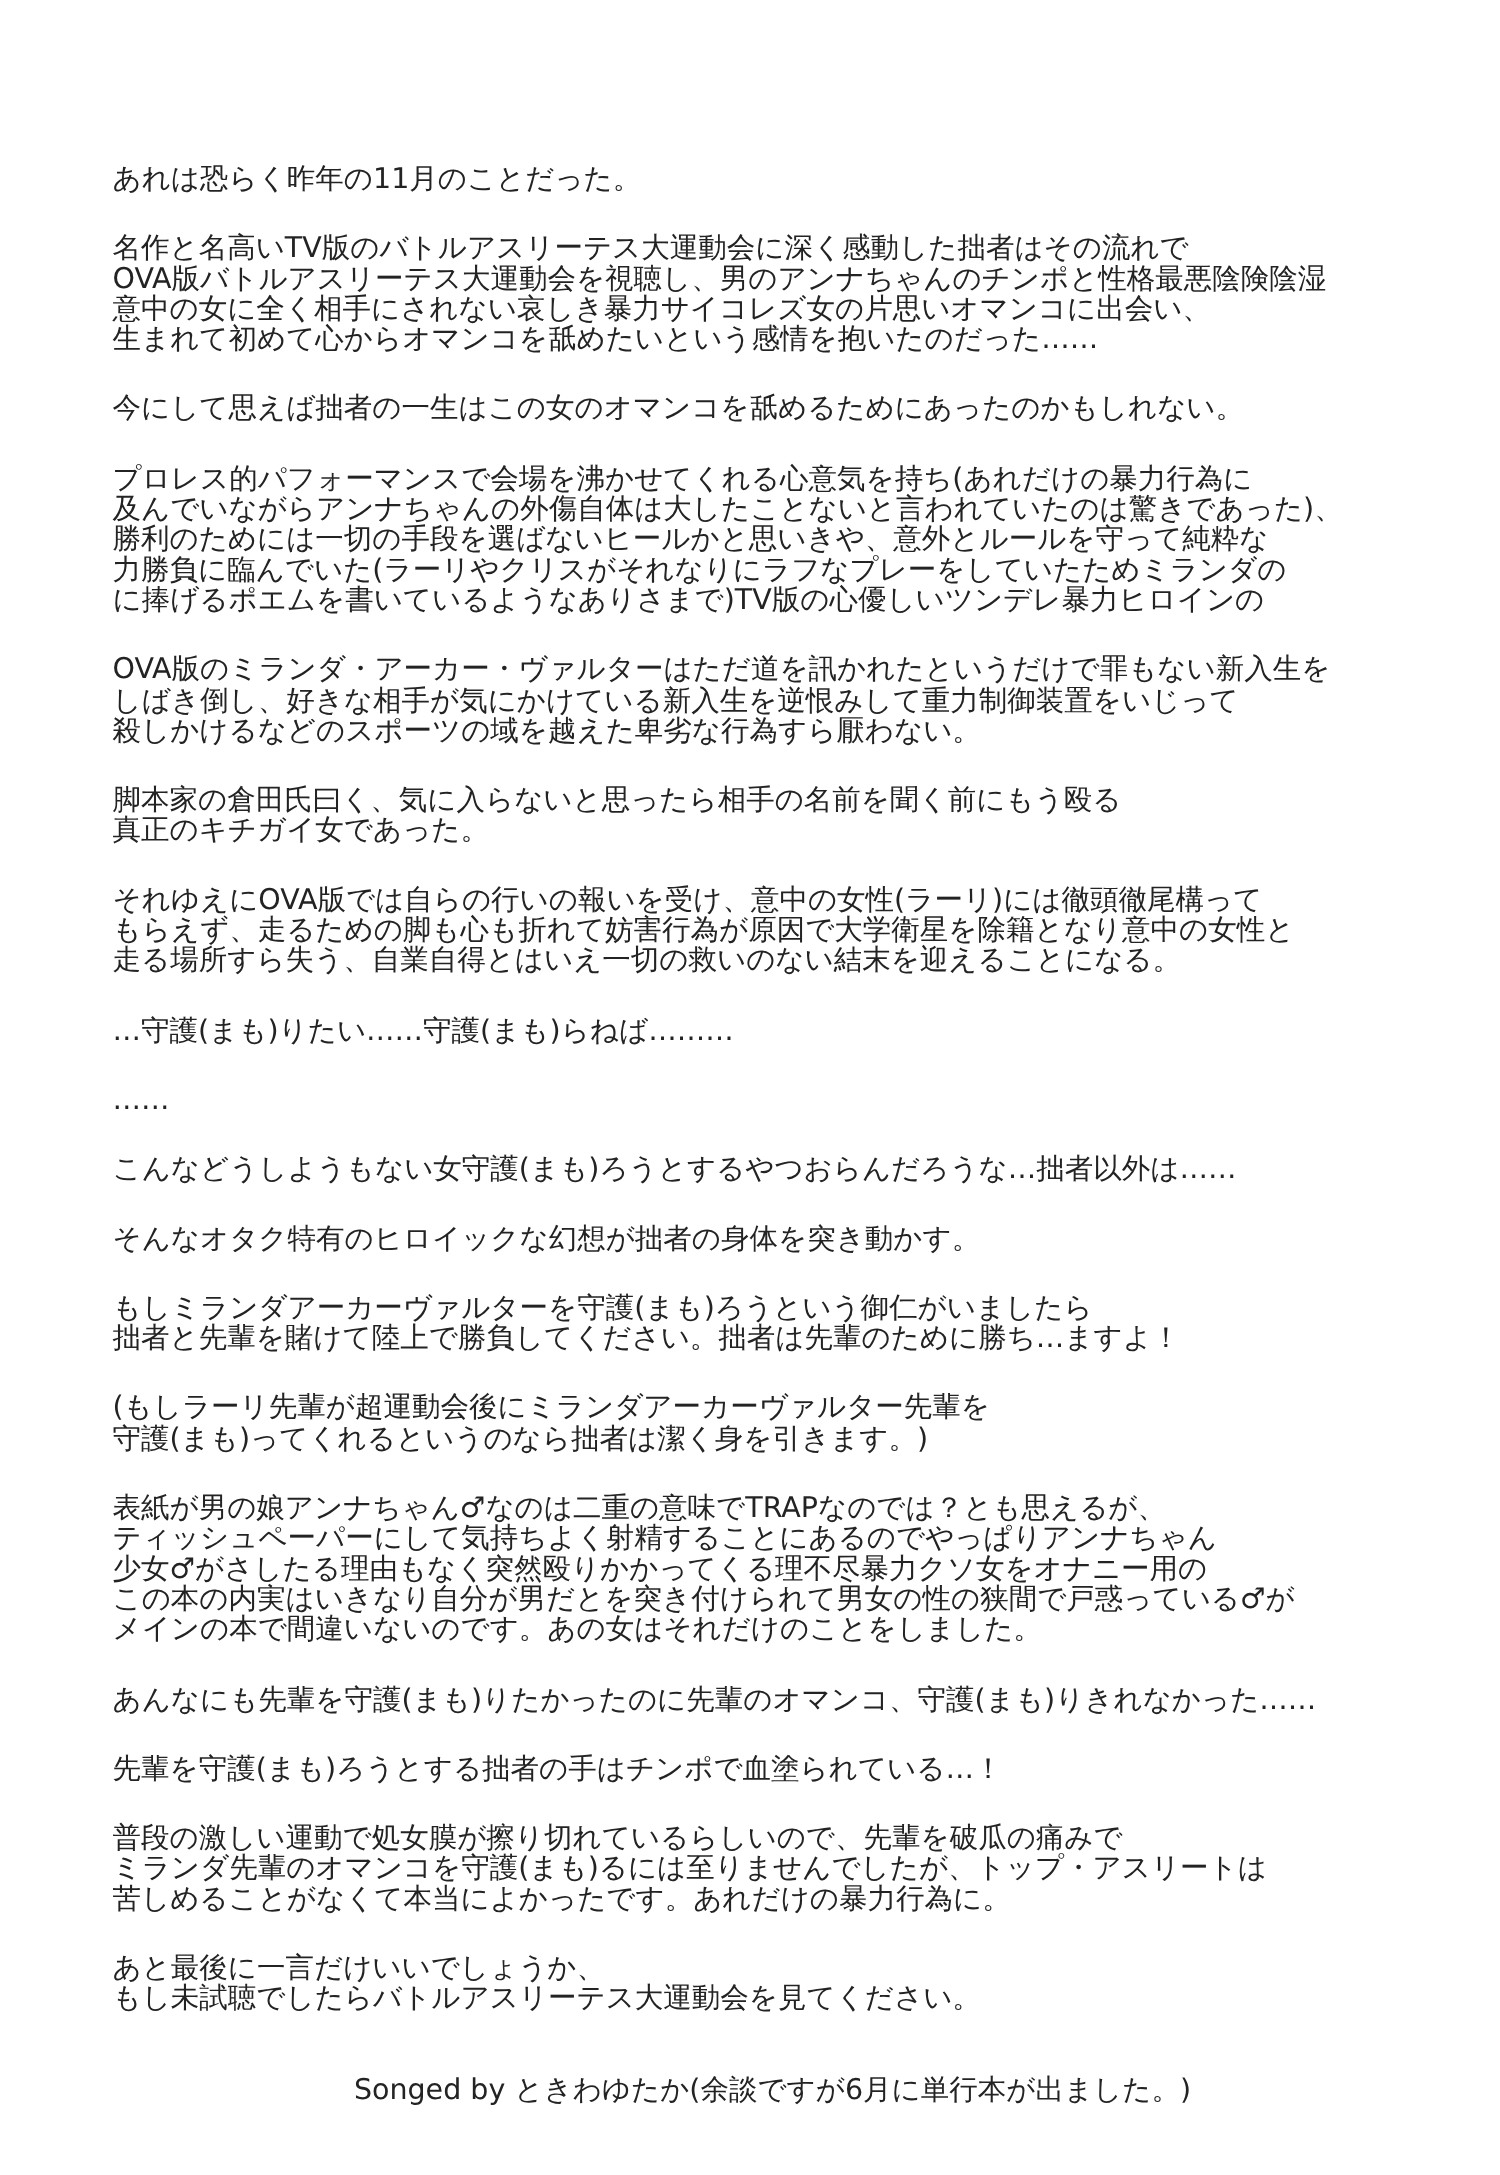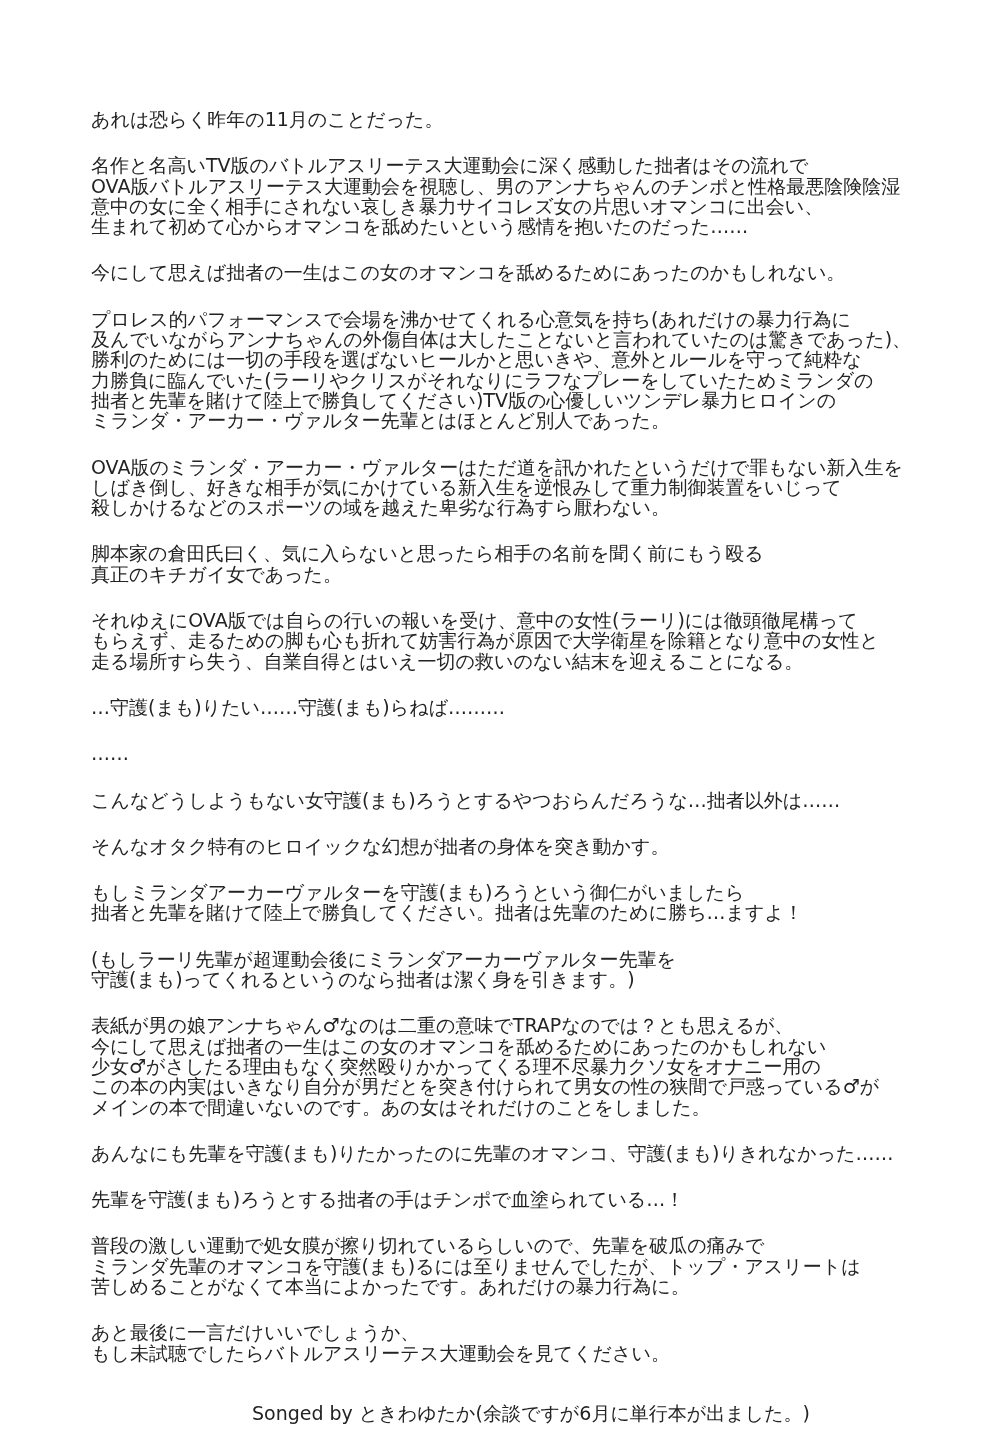--- a/index.html
+++ b/index.html
@@ -10,21 +10,21 @@
   .page {
     position: relative;
     width: 1000px;
     height: 1450px;
     background: #ffffff;
     overflow: hidden;
     font-family: "DejaVu Sans", "Liberation Sans", sans-serif;
   }
   .text-block {
     position: absolute;
-    left: 91px;
+    left: 75px;
     top: 109px;
     width: 880px;
     font-size: 19px;
     line-height: 20.3px;
     color: #232323;
     letter-spacing: 0;
   }
   .para + .para {
     margin-top: 26px;
   }
@@ -54,22 +54,21 @@
           <div class="line">生まれて初めて心からオマンコを舐めたいという感情を抱いたのだった……</div>
         </div>
         <div class="para">
           <div class="line">今にして思えば拙者の一生はこの女のオマンコを舐めるためにあったのかもしれない。</div>
         </div>
         <div class="para">
           <div class="line">プロレス的パフォーマンスで会場を沸かせてくれる心意気を持ち(あれだけの暴力行為に</div>
           <div class="line">及んでいながらアンナちゃんの外傷自体は大したことないと言われていたのは驚きであった)、</div>
           <div class="line">勝利のためには一切の手段を選ばないヒールかと思いきや、意外とルールを守って純粋な</div>
           <div class="line">力勝負に臨んでいた(ラーリやクリスがそれなりにラフなプレーをしていたためミランダの</div>
-          <div class="line">拙者と先輩を賭けて陸上で勝負してください)TV版の心優しいツンデレ暴力ヒロインの</div>
-          <div class="line">ミランダ・アーカー・ヴァルター先輩とはほとんど別人であった。</div>
+          <div class="line">に捧げるポエムを書いているようなありさまで)TV版の心優しいツンデレ暴力ヒロインの</div>
         </div>
         <div class="para">
           <div class="line">OVA版のミランダ・アーカー・ヴァルターはただ道を訊かれたというだけで罪もない新入生を</div>
           <div class="line">しばき倒し、好きな相手が気にかけている新入生を逆恨みして重力制御装置をいじって</div>
           <div class="line">殺しかけるなどのスポーツの域を越えた卑劣な行為すら厭わない。</div>
         </div>
         <div class="para">
           <div class="line">脚本家の倉田氏曰く、気に入らないと思ったら相手の名前を聞く前にもう殴る</div>
           <div class="line">真正のキチガイ女であった。</div>
         </div>
@@ -93,21 +92,21 @@
         <div class="para">
           <div class="line">もしミランダアーカーヴァルターを守護(まも)ろうという御仁がいましたら</div>
           <div class="line">拙者と先輩を賭けて陸上で勝負してください。拙者は先輩のために勝ち…ますよ！</div>
         </div>
         <div class="para">
           <div class="line">(もしラーリ先輩が超運動会後にミランダアーカーヴァルター先輩を</div>
           <div class="line">守護(まも)ってくれるというのなら拙者は潔く身を引きます。)</div>
         </div>
         <div class="para">
           <div class="line">表紙が男の娘アンナちゃん♂なのは二重の意味でTRAPなのでは？とも思えるが、</div>
-          <div class="line">今にして思えば拙者の一生はこの女のオマンコを舐めるためにあったのかもしれない</div>
+          <div class="line">ティッシュペーパーにして気持ちよく射精することにあるのでやっぱりアンナちゃん</div>
           <div class="line">少女♂がさしたる理由もなく突然殴りかかってくる理不尽暴力クソ女をオナニー用の</div>
           <div class="line">この本の内実はいきなり自分が男だとを突き付けられて男女の性の狭間で戸惑っている♂が</div>
           <div class="line">メインの本で間違いないのです。あの女はそれだけのことをしました。</div>
         </div>
         <div class="para">
           <div class="line">あんなにも先輩を守護(まも)りたかったのに先輩のオマンコ、守護(まも)りきれなかった……</div>
         </div>
         <div class="para">
           <div class="line">先輩を守護(まも)ろうとする拙者の手はチンポで血塗られている…！</div>
         </div>

